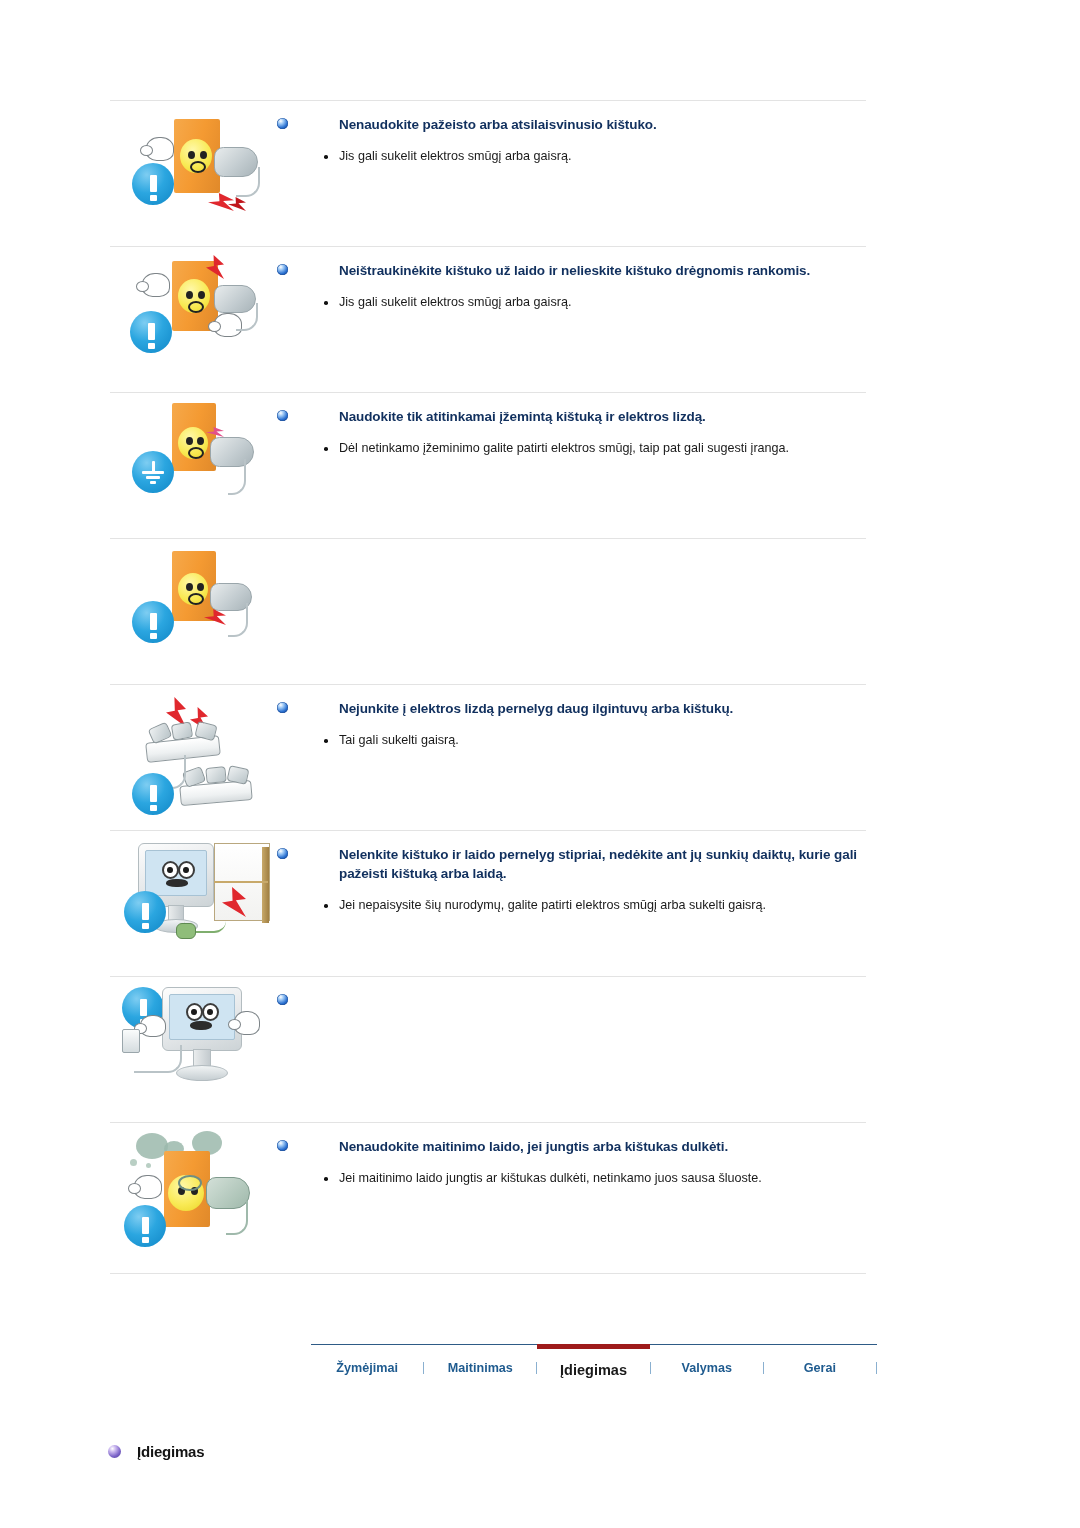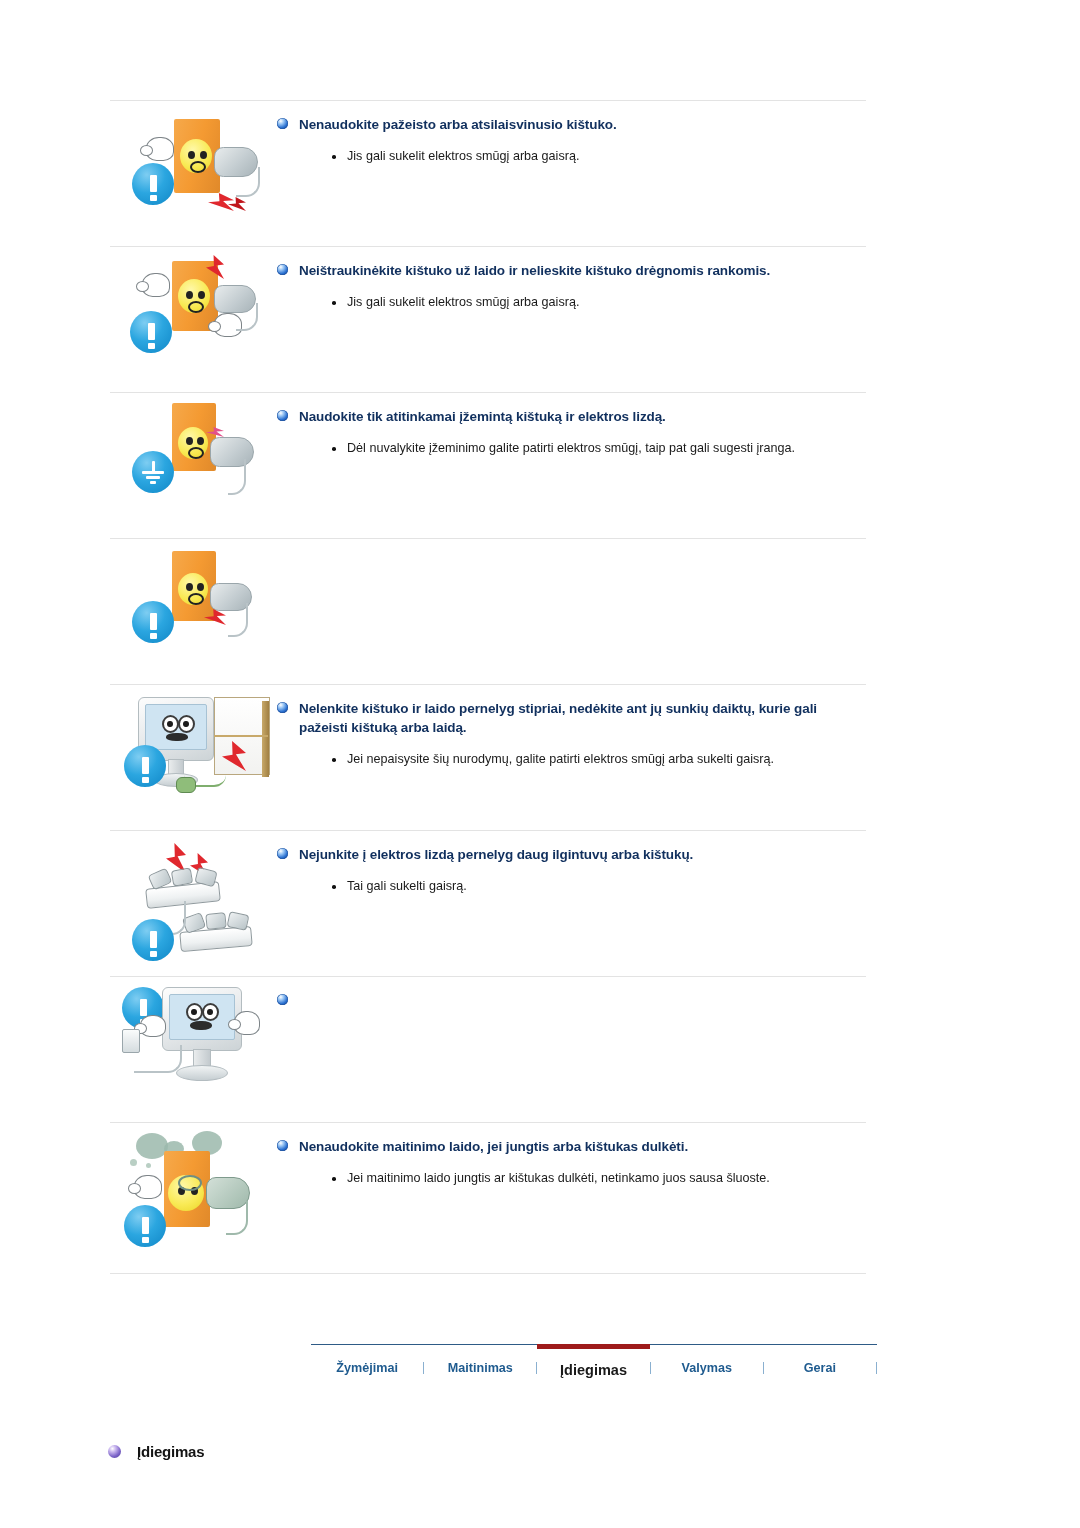--- a/index.html
+++ b/index.html
@@ -63,24 +63,24 @@
   .heading-bullet {
     flex: 0 0 auto;
     width: 11px;
     height: 11px;
     margin-top: 3px;
     margin-right: 11px;
     border-radius: 50%;
     background: radial-gradient(circle at 34% 28%, #ffffff 0%, #9dc8f5 26%, #2a70d0 62%, #113d87 100%);
     box-shadow: 0 0 0 0.5px #1c4f9c inset;
   }
-  .heading-text { display: block; }
+  .heading-text { display: block; margin-left: 40px; }
 
   .bullets {
-    margin: 8px;
+    margin: 0;
     padding: 0;
     list-style: none;
     margin-top: 13px;
     padding-left: 47px;
   }
   .bullets li {
     position: relative;
     font-size: 12.6px;
     color: #1a1a1a;
     line-height: 1.52;
@@ -378,38 +378,66 @@
               <i class="h3"></i>
             </span>
         </div>
       </div>
       <div class="item-body">
         <div class="item-heading">
           <span class="heading-bullet"></span>
           <span class="heading-text">Naudokite tik atitinkamai įžemintą kištuką ir elektros lizdą.</span>
         </div>
         <ul class="bullets">
-          <li>Dėl nuvalykite įžeminimo galite patirti elektros smūgį, taip pat gali sugesti įranga.</li>
+          <li>Dėl netinkamo įžeminimo galite patirti elektros smūgį, taip pat gali sugesti įranga.</li>
         </ul>
       </div>
     </section>
 
     <section class="safety-item">
       <div class="item-figure">
         <div class="plate ill" style="left:62px;top:12px;width:44px;height:70px;"></div>
         <div class="face ill" style="left:68px;top:34px;width:30px;height:32px;"></div>
         <div class="eye ill" style="left:76px;top:44px;"></div>
         <div class="eye ill" style="left:87px;top:44px;"></div>
         <div class="mouth ill" style="left:78px;top:54px;width:12px;height:8px;"></div>
         <div class="plug-body ill" style="left:100px;top:44px;width:40px;height:26px;"></div>
         <div class="cord ill" style="left:118px;top:64px;width:18px;height:32px;"></div>
         <div class="bolt ill" style="left:94px;top:70px;width:22px;height:16px;"></div>
         <div class="badge ill" style="left:22px;top:62px;">
           <span class="bang"></span>
         </div>
+      </div>
+    </section>
+
+    <section class="safety-item">
+      <div class="item-figure">
+        <div class="bolt ill" style="left:56px;top:12px;width:20px;height:30px;"></div>
+        <div class="bolt ill" style="left:80px;top:22px;width:18px;height:24px;"></div>
+        <div class="strip ill" style="left:36px;top:54px;width:72px;height:18px;transform:rotate(-6deg);"></div>
+        <div class="sm-plug ill" style="left:40px;top:40px;width:18px;height:14px;transform:rotate(-24deg);"></div>
+        <div class="sm-plug ill" style="left:62px;top:38px;width:18px;height:14px;transform:rotate(-10deg);"></div>
+        <div class="sm-plug ill" style="left:86px;top:38px;width:18px;height:14px;transform:rotate(14deg);"></div>
+        <div class="strip ill" style="left:70px;top:98px;width:70px;height:18px;transform:rotate(-5deg);"></div>
+        <div class="sm-plug ill" style="left:74px;top:84px;width:18px;height:14px;transform:rotate(-20deg);"></div>
+        <div class="sm-plug ill" style="left:96px;top:82px;width:18px;height:14px;transform:rotate(-6deg);"></div>
+        <div class="sm-plug ill" style="left:118px;top:82px;width:18px;height:14px;transform:rotate(12deg);"></div>
+        <div class="cord ill" style="left:36px;top:70px;width:38px;height:32px;"></div>
+        <div class="badge ill" style="left:22px;top:88px;">
+          <span class="bang"></span>
+        </div>
+      </div>
+      <div class="item-body">
+        <div class="item-heading">
+          <span class="heading-bullet"></span>
+          <span class="heading-text">Nejunkite į elektros lizdą pernelyg daug ilgintuvų arba kištukų.</span>
+        </div>
+        <ul class="bullets">
+          <li>Tai gali sukelti gaisrą.</li>
+        </ul>
       </div>
     </section>
 
     <section class="safety-item">
       <div class="item-figure">
         <div class="monitor-frame ill" style="left:28px;top:12px;width:74px;height:62px;"></div>
         <div class="monitor-screen ill" style="left:35px;top:19px;width:60px;height:44px;"></div>
         <div class="mon-eye ill" style="left:52px;top:30px;width:13px;height:14px;"></div>
         <div class="mon-eye ill" style="left:68px;top:30px;width:13px;height:14px;"></div>
         <div class="mon-mouth ill" style="left:56px;top:48px;width:22px;height:8px;"></div>
@@ -425,48 +453,20 @@
           <span class="bang"></span>
         </div>
       </div>
       <div class="item-body">
         <div class="item-heading">
           <span class="heading-bullet"></span>
           <span class="heading-text">Nelenkite kištuko ir laido pernelyg stipriai, nedėkite ant jų sunkių daiktų, kurie gali pažeisti kištuką arba laidą.</span>
         </div>
         <ul class="bullets">
           <li>Jei nepaisysite šių nurodymų, galite patirti elektros smūgį arba sukelti gaisrą.</li>
-        </ul>
-      </div>
-    </section>
-
-    <section class="safety-item">
-      <div class="item-figure">
-        <div class="bolt ill" style="left:56px;top:12px;width:20px;height:30px;"></div>
-        <div class="bolt ill" style="left:80px;top:22px;width:18px;height:24px;"></div>
-        <div class="strip ill" style="left:36px;top:54px;width:72px;height:18px;transform:rotate(-6deg);"></div>
-        <div class="sm-plug ill" style="left:40px;top:40px;width:18px;height:14px;transform:rotate(-24deg);"></div>
-        <div class="sm-plug ill" style="left:62px;top:38px;width:18px;height:14px;transform:rotate(-10deg);"></div>
-        <div class="sm-plug ill" style="left:86px;top:38px;width:18px;height:14px;transform:rotate(14deg);"></div>
-        <div class="strip ill" style="left:70px;top:98px;width:70px;height:18px;transform:rotate(-5deg);"></div>
-        <div class="sm-plug ill" style="left:74px;top:84px;width:18px;height:14px;transform:rotate(-20deg);"></div>
-        <div class="sm-plug ill" style="left:96px;top:82px;width:18px;height:14px;transform:rotate(-6deg);"></div>
-        <div class="sm-plug ill" style="left:118px;top:82px;width:18px;height:14px;transform:rotate(12deg);"></div>
-        <div class="cord ill" style="left:36px;top:70px;width:38px;height:32px;"></div>
-        <div class="badge ill" style="left:22px;top:88px;">
-          <span class="bang"></span>
-        </div>
-      </div>
-      <div class="item-body">
-        <div class="item-heading">
-          <span class="heading-bullet"></span>
-          <span class="heading-text">Nejunkite į elektros lizdą pernelyg daug ilgintuvų arba kištukų.</span>
-        </div>
-        <ul class="bullets">
-          <li>Tai gali sukelti gaisrą.</li>
         </ul>
       </div>
     </section>
 
     <section class="safety-item">
       <div class="item-figure">
         <div class="badge ill" style="left:12px;top:10px;">
           <span class="bang"></span>
         </div>
         <div class="monitor-frame ill" style="left:52px;top:10px;width:78px;height:62px;"></div>

